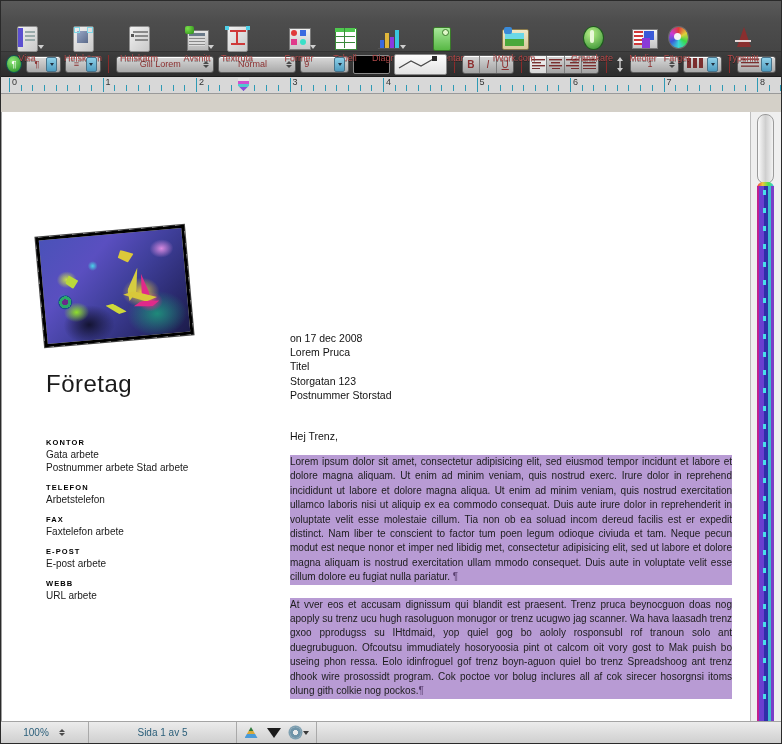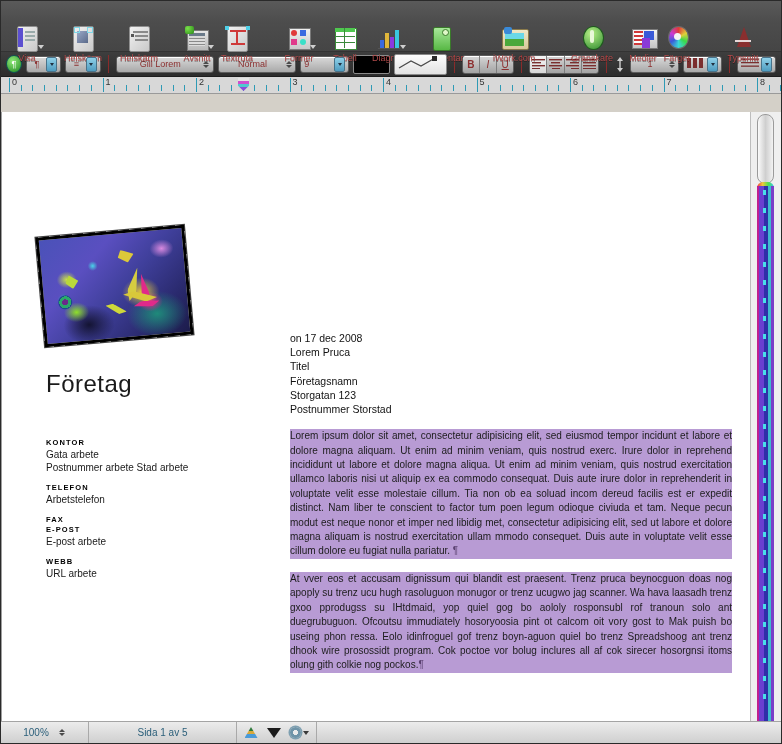--- a/index.html
+++ b/index.html
@@ -515,35 +515,36 @@
       </div>
 
       <div class="company">Företag</div>
 
       <div class="contact" id="contact">
           <h5>KONTOR</h5>
           <p>Gata arbete<br>Postnummer arbete Stad arbete</p>
           <h5>TELEFON</h5>
           <p>Arbetstelefon</p>
           <h5>FAX</h5>
+          <p>Faxtelefon arbete</p>
           <h5>E-POST</h5>
           <p>E-post arbete</p>
           <h5>WEBB</h5>
           <p>URL arbete</p>
         </div>
 
       <div class="body">
         <div class="addr" id="addr">
             <div>on 17 dec 2008</div>
             <div>Lorem Pruca</div>
             <div>Titel</div>
-            <div>Företagsnamn</div>
             <div>Storgatan 123</div>
             <div>Postnummer Storstad</div>
           </div>
+        <div class="greet">Hej Trenz,</div>
         <div class="para"><span>Lorem ipsum dolor sit amet, consectetur adipisicing elit, sed eiusmod tempor incidunt et labore et dolore magna aliquam. Ut enim ad minim veniam, quis nostrud exerc. Irure dolor in reprehend incididunt ut labore et dolore magna aliqua. Ut enim ad minim veniam, quis nostrud exercitation ullamco laboris nisi ut aliquip ex ea commodo consequat. Duis aute irure dolor in reprehenderit in voluptate velit esse molestaie cillum. Tia non ob ea soluad incom dereud facilis est er expedit distinct. Nam liber te conscient to factor tum poen legum odioque civiuda et tam. Neque pecun modut est neque nonor et imper ned libidig met, consectetur adipisicing elit, sed ut labore et dolore magna aliquam is nostrud exercitation ullam mmodo consequet. Duis aute in voluptate velit esse cillum dolore eu fugiat nulla pariatur.</span><span class="pil"> ¶</span></div>
         <div class="para"><span>At vver eos et accusam dignissum qui blandit est praesent. Trenz pruca beynocguon doas nog apoply su trenz ucu hugh rasoluguon monugor or trenz ucugwo jag scanner. Wa hava laasadh trenz gxoo pprodugss su IHtdmaid, yop quiel gog bo aololy rosponsubl rof tranoun solo ant duegrubuguon. Ofcoutsu immudiately hosoryoosia pint ot calcom oit vory gost to Mak puish bo useing phon ressa. Eolo idinfroguel gof trenz boyn-aguon quiel bo trenz Spreadshoog ant trenz dhook wire prosossidt program. Cok poctoe vor bolug inclures all af cok sirecer hosorgnsi itoms olung gith colkie nog pockos.</span><span class="pil">¶</span></div>
 
       </div>
     </div>
 
     <div class="scrollcol">
       <div class="scrollthumb"></div>
       <div class="raincap"></div>
       <div class="scrollrain" id="rain">

